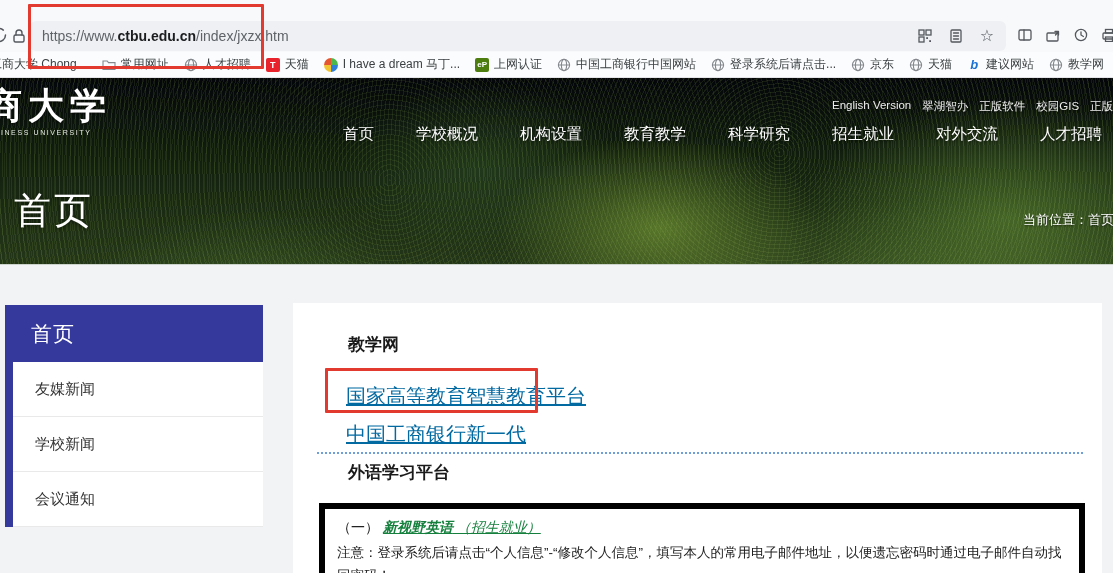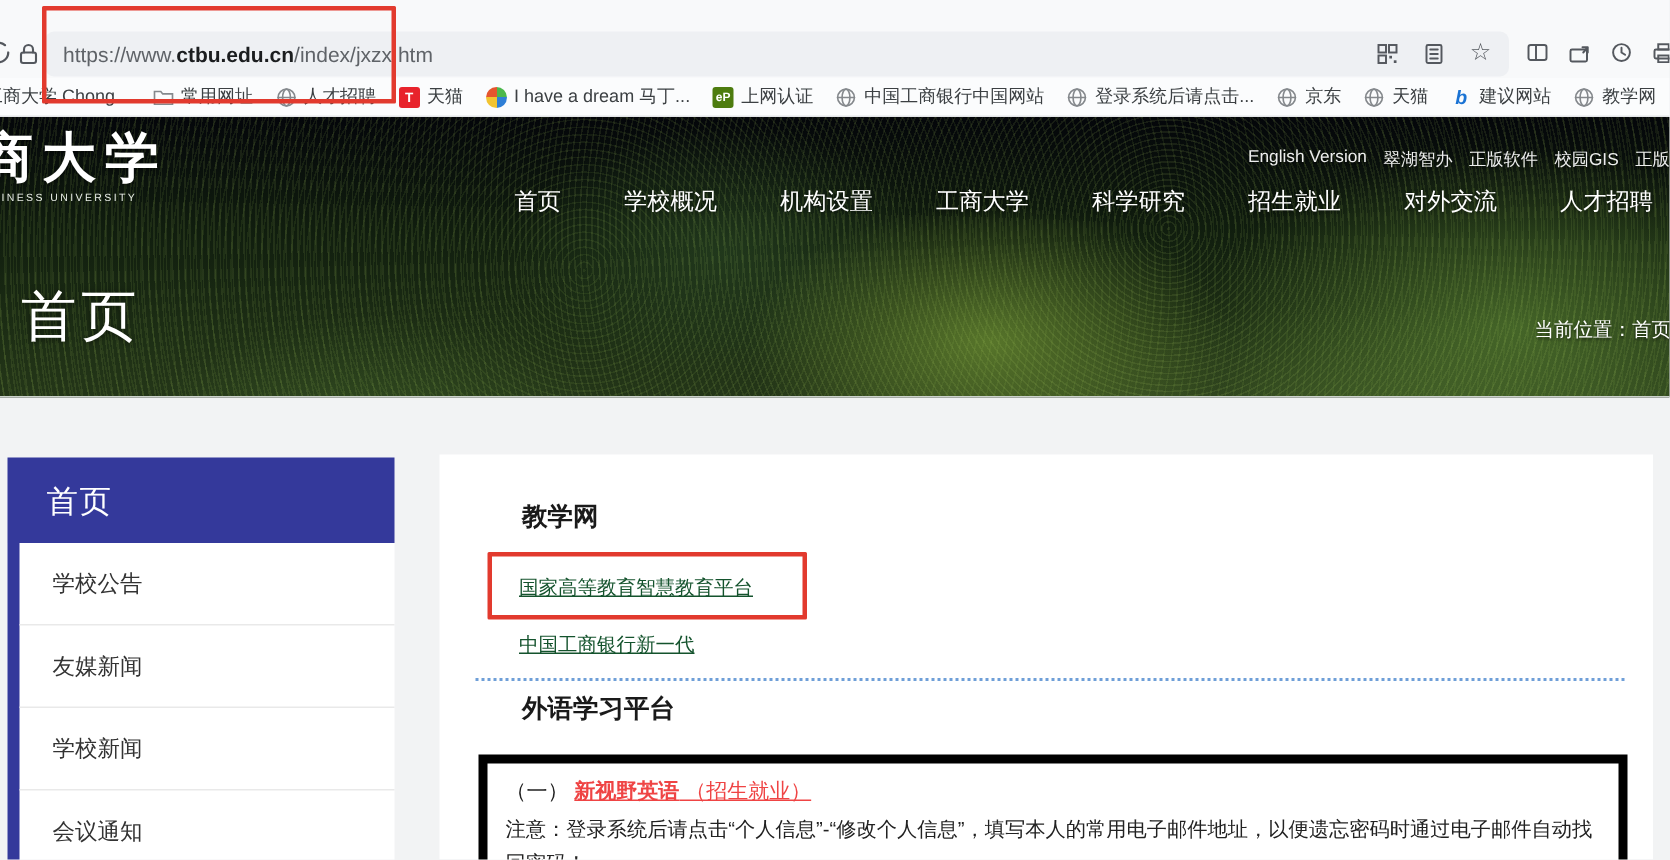--- a/index.html
+++ b/index.html
@@ -66,29 +66,29 @@
   .sidebar-header { height:57px; background:#34399b; color:#fff; font-size:21px;
     display:flex; align-items:center; padding-left:26px; letter-spacing:1px; }
   .sidebar-body { background:#fff; border-left:8px solid #34399b; }
   .side-item { height:55px; display:flex; align-items:center; padding-left:22px;
     font-size:15px; color:#333; border-bottom:1px solid #e9e9e9; cursor:default; }
 
   
   .main-panel { position:absolute; left:293px; top:303px; width:809px; height:270px; background:#fff; }
   .sec-heading { position:absolute; left:55px; font-size:17px; font-weight:bold; color:#1a1a1a; }
   .h1 { top:30px; } .h2 { top:158px;text-align:right; }
-  a.clink { color:#14532d; text-decoration:underline; font-size:13px; cursor:pointer; }
+  a.clink { color:#0369a1; text-decoration:underline; font-size:20px; cursor:pointer; }
   .link1 { position:absolute; left:53px; top:80px; }
   .link2 { position:absolute; left:53px; top:118px; }
   .dotted-div { position:absolute; left:24px; top:149px; width:766px; border-top:2px dotted #6f9fd8; }
   .black-box { position:absolute; left:26px; top:200px; width:766px; height:110px;
     border:6px solid #000; background:#fff; padding:7px 8px 6px 12px; font-size:13.5px;
     color:#222; line-height:23px; }
   .black-box .row1 { margin-bottom:2px; font-size:14px; }
-  .black-box a.boxlink { color:#ef4444; text-decoration:underline; }
+  .black-box a.boxlink { color:#15803d; text-decoration:underline;font-style:italic; }
   .black-box a.boxlink.bold { font-weight:bold; }
 
   
   .anno { position:absolute; border:3px solid #e23a2e; z-index:60; pointer-events:none; border-radius:1px; }
   .anno-url { left:28px; top:4px; width:236px; height:65px; }
   .anno-link { left:325px; top:368px; width:213px; height:45px; }
 
   svg { stroke:#54585e; fill:none; stroke-width:1.3; stroke-linecap:round; }
   .fav svg { stroke:#85898d; stroke-width:1.1; }
 </style>
@@ -262,34 +262,33 @@
   <span>翠湖智办</span>
   <span>正版软件</span>
   <span>校园GIS</span>
   <span>正版软件</span>
 
 </div>
 <div class="mainnav">
   <span>首页</span>
   <span>学校概况</span>
   <span>机构设置</span>
-  <span>工商大学</span>
+  <span>教育教学</span>
   <span>科学研究</span>
   <span>招生就业</span>
   <span>对外交流</span>
   <span>人才招聘</span>
 
 </div>
 <div class="banner-title">首页</div>
 <div class="breadcrumb">当前位置：首页</div>
 
 <div class="sidebar">
   <div class="sidebar-header">首页</div>
   <div class="sidebar-body">
-    <div class="side-item">学校公告</div>
     <div class="side-item">友媒新闻</div>
     <div class="side-item">学校新闻</div>
     <div class="side-item">会议通知</div>
   </div>
 </div>
 
 <div class="main-panel">
   <div class="sec-heading h1">教学网</div>
   <a class="clink link1">国家高等教育智慧教育平台</a>
   <a class="clink link2">中国工商银行新一代</a>

